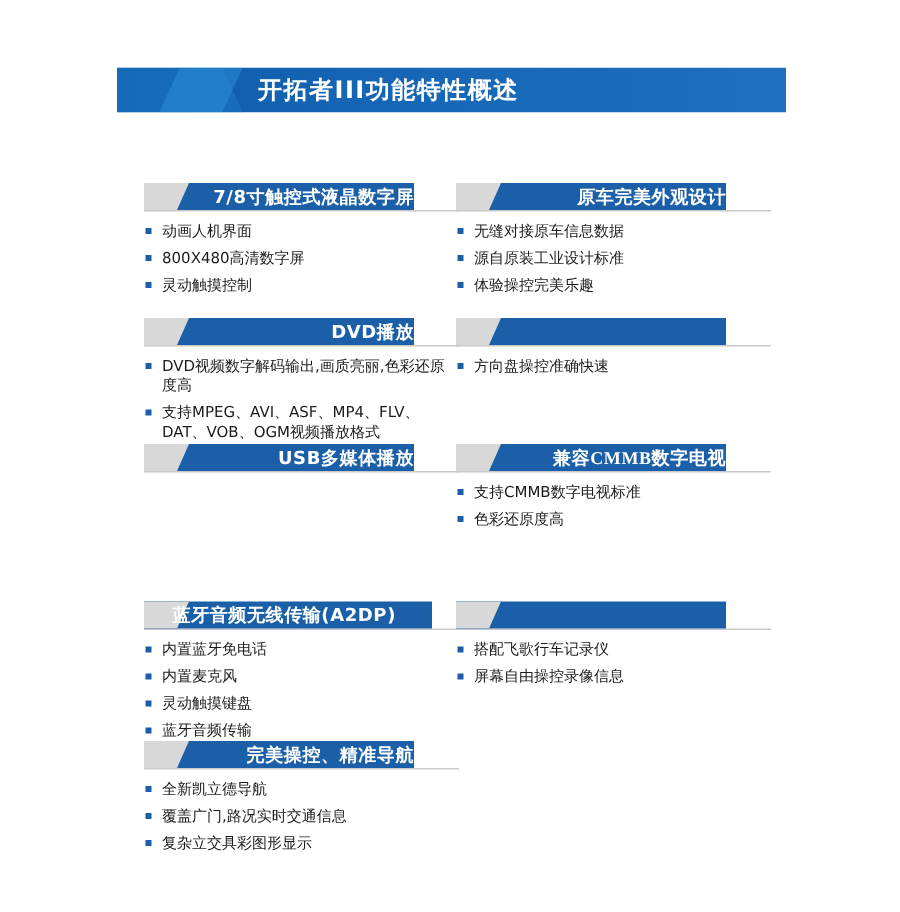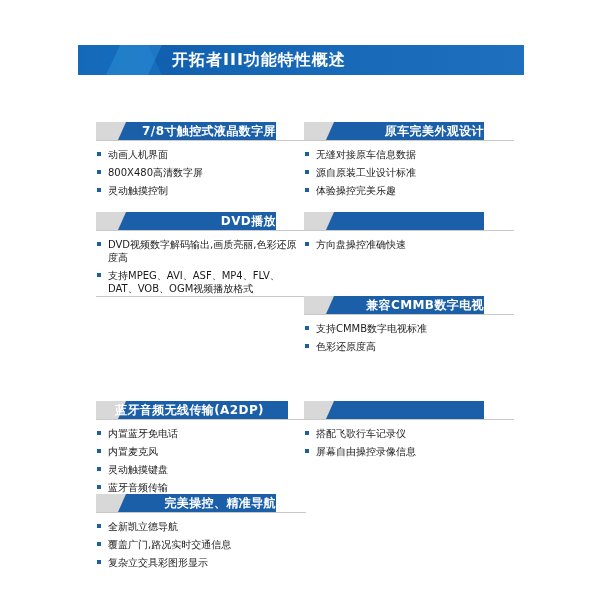--- a/index.html
+++ b/index.html
@@ -171,20 +171,25 @@
       <div class="label" style="width:180px;">DVD播放</div>
     </div>
     <div class="sec-rule" style="width:210px;"></div>
     <ul class="sec-items">
       <li><span class="bullet"></span><span>DVD视频数字解码输出,画质亮丽,色彩还原度高</span></li>
       <li><span class="bullet"></span><span>支持MPEG、AVI、ASF、MP4、FLV、DAT、VOB、OGM视频播放格式</span></li>
     </ul>
   </div>
 
   <div class="section col-left" style="left:96px; top:296px;">
+    <div class="sec-head">
+      <div class="bar" style="left:0; width:180px;"></div>
+      <div class="tab"></div>
+      <div class="label" style="width:180px;">USB多媒体播放</div>
+    </div>
     <div class="sec-rule" style="width:210px;"></div>
   </div>
 
   <div class="section col-left" style="left:96px; top:401px;">
     <div class="sec-head">
       <div class="bar" style="left:0; width:192px;"></div>
       <div class="tab"></div>
       <div class="label" style="width:168px;">蓝牙音频无线传输(A2DP)</div>
     </div>
     <div class="sec-rule" style="width:210px;"></div>
@@ -233,21 +238,21 @@
     <div class="sec-rule" style="width:210px;"></div>
     <ul class="sec-items">
       <li><span class="bullet"></span><span>方向盘操控准确快速</span></li>
     </ul>
   </div>
 
   <div class="section col-right" style="left:304px; top:296px;">
     <div class="sec-head">
       <div class="bar" style="left:0; width:180px;"></div>
       <div class="tab"></div>
-      <div class="label" style="width:180px;">兼容CMMB数字电视</div>
+      <div class="label" style="width:180px;font-family:Liberation Serif, serif;">兼容CMMB数字电视</div>
     </div>
     <div class="sec-rule" style="width:210px;"></div>
     <ul class="sec-items">
       <li><span class="bullet"></span><span>支持CMMB数字电视标准</span></li>
       <li><span class="bullet"></span><span>色彩还原度高</span></li>
     </ul>
   </div>
 
   <div class="section col-right" style="left:304px; top:401px;">
     <div class="sec-head">

